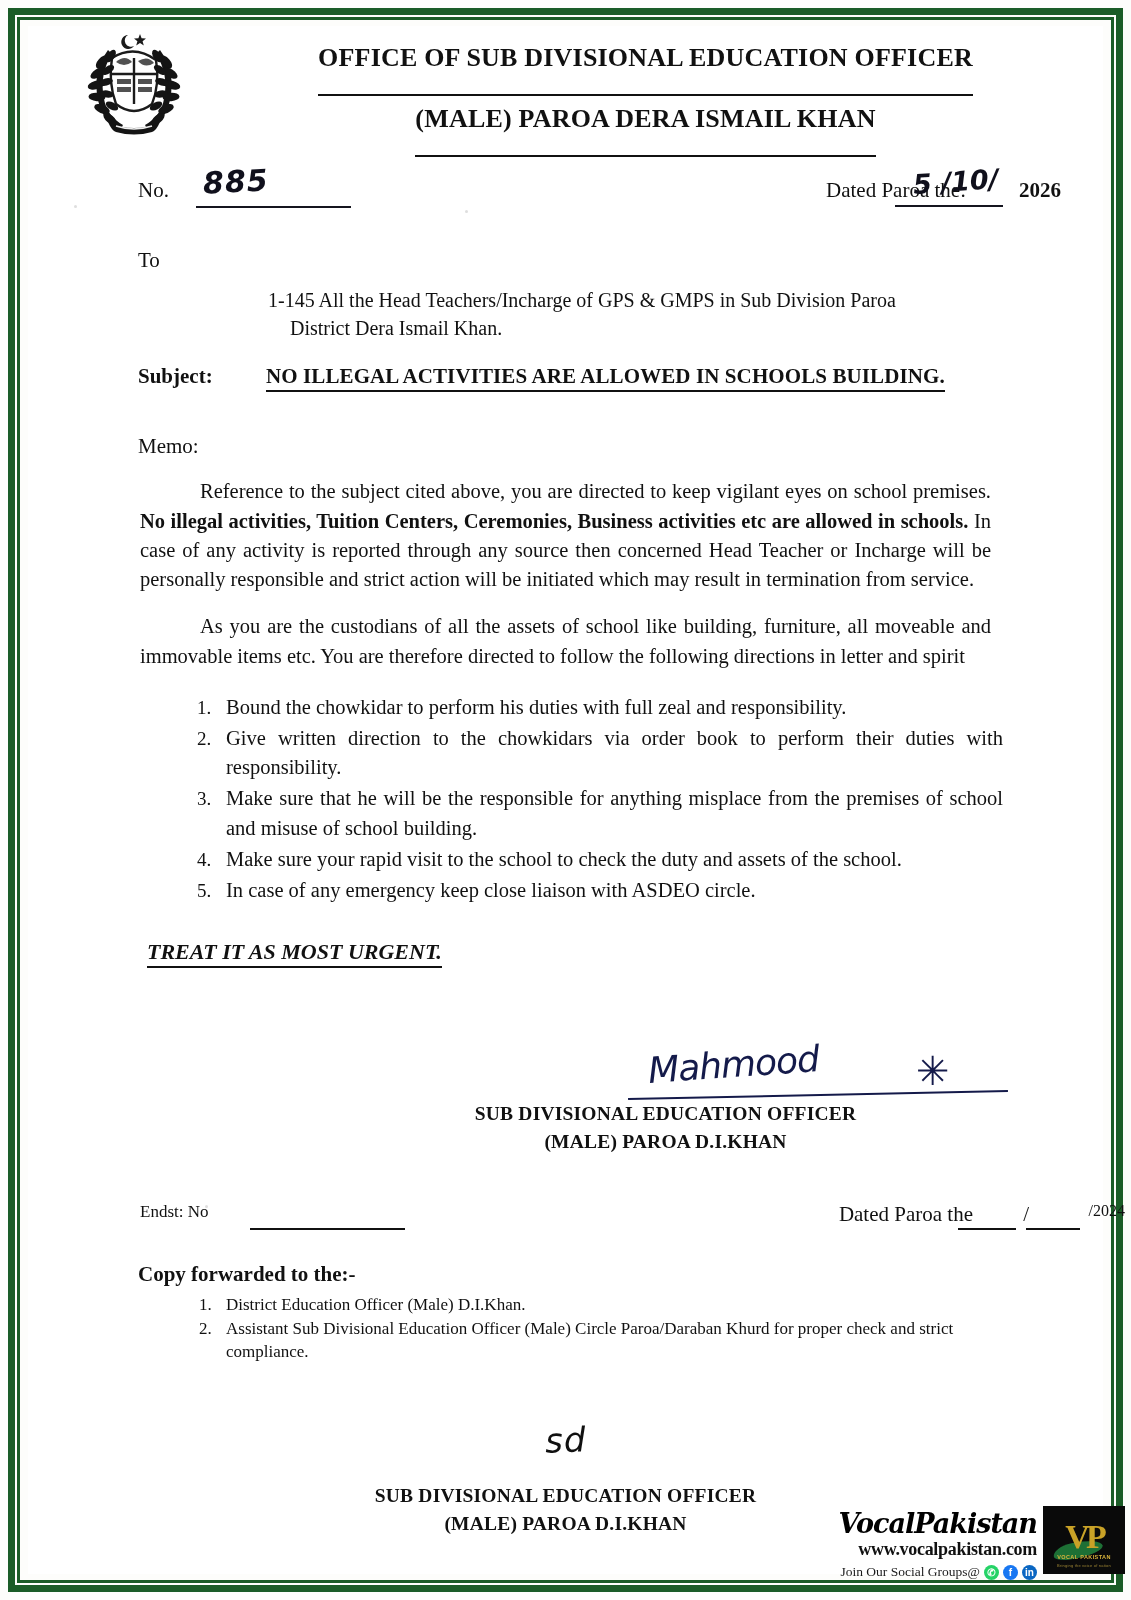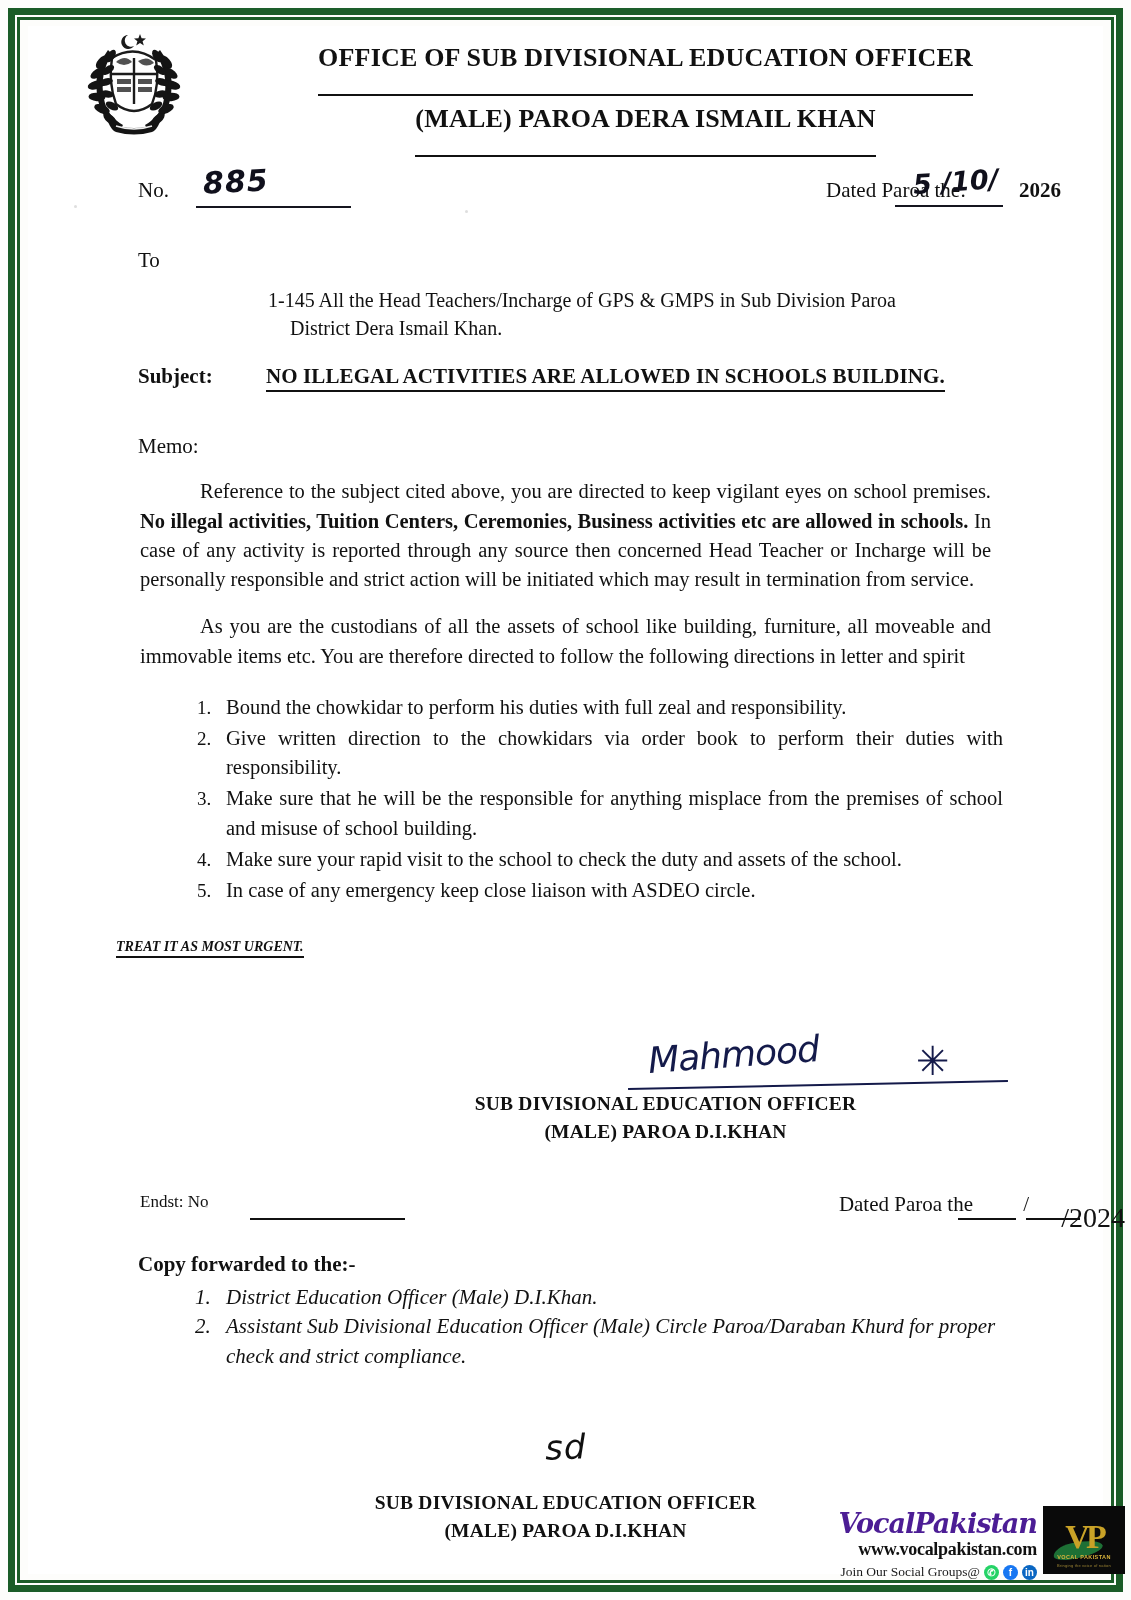--- a/index.html
+++ b/index.html
@@ -160,24 +160,24 @@
     line-height:1.42;
   }
   ol.directions li{
     margin-bottom:2px;
     text-align:justify;
     padding-left:10px;
   }
   ol.directions li::marker{ font-size:19px; }
 
   .urgent{
-    margin:32px 0 0 88px;
+    margin:32px 0 0 119px;
     font-weight:bold;
     font-style:italic;
-    font-size:14px;
+    font-size:22px;
     border-bottom:2.5px solid #111;
     display:inline-block;
     padding-bottom:1px;
   }
 
   
   .sig-block{
     position:relative;
     margin-top:74px;
     height:120px;
@@ -234,33 +234,32 @@
   .blank1{
     position:absolute;right:87px;top:32px;width:58px;border-bottom:2.5px solid #111;
   }
   .slashmark{
     position:absolute;right:74px;top:6px;font-size:21px;
   }
   .blank2{
     position:absolute;right:23px;top:32px;width:54px;border-bottom:2.5px solid #111;
   }
   .endst-year{
-    position:absolute;right:-22px;top:16px;font-size:28px;
+    position:absolute;right:-22px;top:6px;font-size:16px;
   }
 
   .copy-label{
     margin:6px 0 0 110px;
     font-weight:bold;font-size:21px;
   }
   ol.copylist{
     margin:6px 100px 0 160px;
     padding:0 0 0 28px;
-    font-size:21px;
+    font-size:17px;
     line-height:1.4;
-    font-style:italic;
   }
   ol.copylist li{ padding-left:10px; }
 
   
   .sig2{
     position:relative;
     margin-top:56px;
     text-align:center;
     height:110px;
   }
@@ -321,21 +320,21 @@
     position:absolute;left:0;right:0;bottom:6px;
     text-align:center;
     font-size:4px;color:#9c8433;letter-spacing:.2px;
     font-family:"Liberation Sans", sans-serif;
   }
   .wm-brand{
     position:absolute;right:88px;top:2px;
     font-family:"DejaVu Serif", serif;
     font-style:italic;font-weight:bold;
     font-size:27px;
-    color:#4c1d95;
+    color:#000000;
     letter-spacing:-1px;
     white-space:nowrap;
     text-shadow:1px 1px 0 #fff,-1px -1px 0 #fff;
   }
   .wm-url{
     position:absolute;right:88px;top:33px;
     font-family:"Liberation Serif", serif;
     font-weight:bold;font-size:18px;color:#111;
     white-space:nowrap;
     letter-spacing:-.3px;

